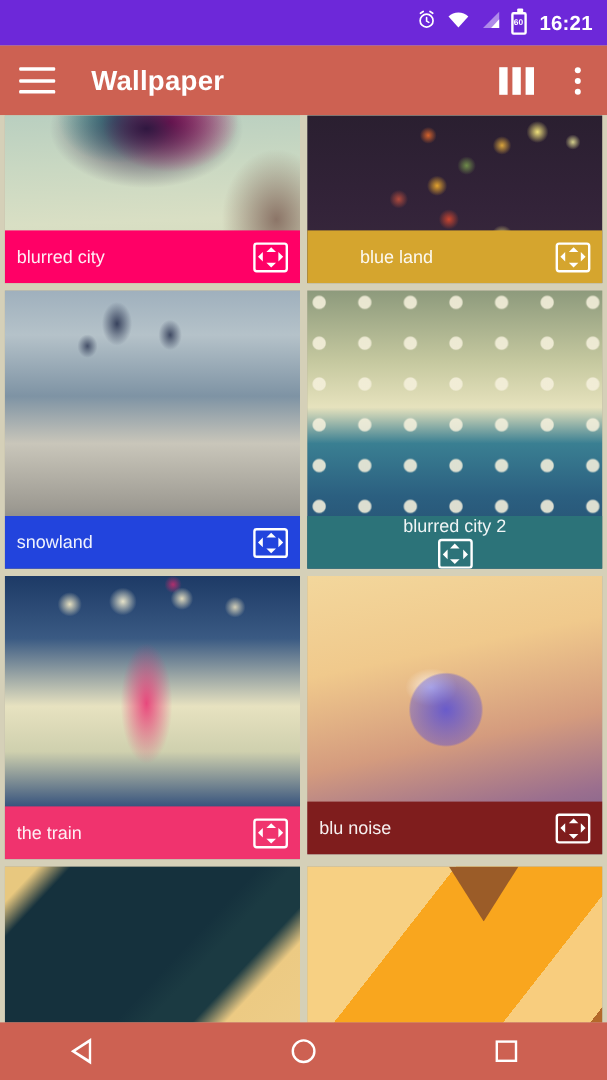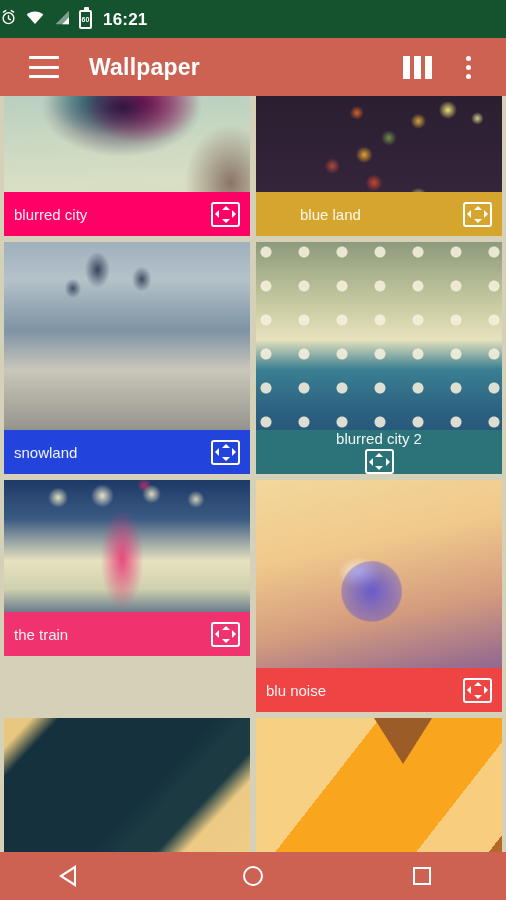--- a/index.html
+++ b/index.html
@@ -6,22 +6,22 @@
   html, body {
     width:506px; height:900px;
     overflow:hidden;
     font-family:"Liberation Sans", sans-serif;
     background:#d5d0b8;
   }
   #app { position:relative; width:506px; height:900px; overflow:hidden; }
 
   
   .statusbar{
-    height:38px; background:#14532d;
-    display:flex; align-items:center; justify-content:flex-start;
+    height:38px; background:#6d28d9;
+    display:flex; align-items:center; justify-content:flex-end;
     padding-right:12px; gap:9px;
   }
   .sb-icon{ display:block; }
   .sb-clock{
     color:#ffffff; font-size:17px; font-weight:bold;
     letter-spacing:.2px; line-height:1; margin-left:2px;
   }
   .batt{
     position:relative; width:13px; height:19px;
     border:2px solid #fff; border-radius:2px;
@@ -29,21 +29,21 @@
   }
   .batt:before{
     content:""; position:absolute; top:-5px; left:3px;
     width:5px; height:3px; background:#fff; border-radius:1px 1px 0 0;
   }
   .batt-num{ font-size:7px; color:#fff; font-weight:bold; line-height:1; }
 
   
   .toolbar{
     height:58px; background:#cd6152;
-    display:flex; align-items:center; padding:0 29px;
+    display:flex; align-items:center; padding:0 16px;
   }
   .hamburger{ width:30px; height:22px; display:flex; flex-direction:column;
     justify-content:space-between; cursor:pointer; flex:0 0 auto; }
   .hamburger span{ display:block; height:3px; background:#fff; border-radius:1px; }
   .app-title{
     color:#ffffff; font-size:23px; font-weight:bold;
     margin-left:30px; white-space:nowrap; letter-spacing:.2px;
   }
   .tb-spacer{ flex:1 1 auto; }
   .cols-icon{ display:flex; gap:4px; cursor:pointer; margin-right:28px; }
@@ -273,35 +273,35 @@
         <div class="bar" style="background: rgb(44, 115, 121); flex-direction: column;">
           <span class="name">blurred city 2</span>
           <span class="fit-icon">
             <i class="ar up"></i>
             <i class="ar dn"></i>
             <i class="ar lf"></i>
             <i class="ar rt"></i>
           </span>
         </div>
       </div>
-      <div class="tile" style="height: 176px;">
+      <div class="tile" style="height: 236px;">
         <div class="art art-the-train"></div>
         <div class="bar" style="background: rgb(240, 51, 110);">
           <span class="name">the train</span>
           <span class="fit-icon">
             <i class="ar up"></i>
             <i class="ar dn"></i>
             <i class="ar lf"></i>
             <i class="ar rt"></i>
           </span>
         </div>
       </div>
       <div class="tile" style="height: 232px;">
         <div class="art art-blu-noise"></div>
-        <div class="bar" style="background: #ef4444;">
+        <div class="bar" style="background: #7f1d1d;">
           <span class="name">blu noise</span>
           <span class="fit-icon">
             <i class="ar up"></i>
             <i class="ar dn"></i>
             <i class="ar lf"></i>
             <i class="ar rt"></i>
           </span>
         </div>
       </div>
       <div class="tile" style="height: 232px;">

